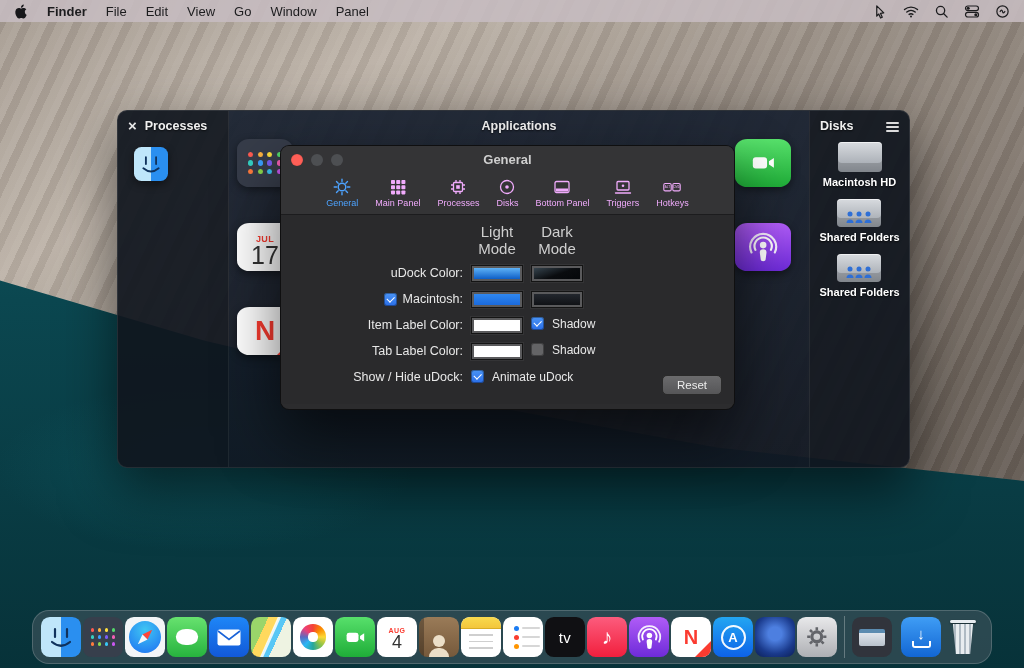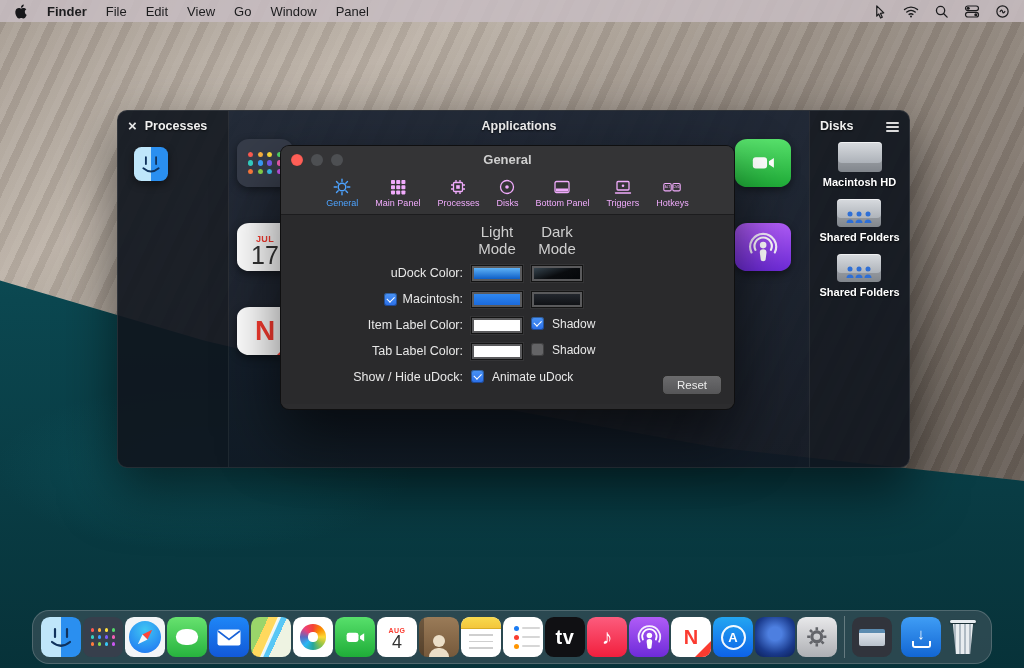--- a/index.html
+++ b/index.html
@@ -97,21 +97,21 @@
 .i-notes::before{content:"";width:100%;height:11px;background:linear-gradient(#f8da4e,#f3c63c);border-bottom:1px solid #d9ad26}
 .nl{width:24px;height:1.5px;background:#cfcfcf;margin-top:5px}
 
 .i-rem{background:#fff;flex-direction:column;align-items:flex-start;justify-content:center;gap:4px;padding-left:7px}
 .rr{display:flex;align-items:center;gap:3px}
 .rr i{width:5px;height:5px;border-radius:50%}
 .rr b{width:18px;height:2px;background:#d7d7d7;border-radius:1px}
 .rr:nth-child(1) i{background:#1c7cf2}.rr:nth-child(2) i{background:#fa3d2e}.rr:nth-child(3) i{background:#ff9500}
 
 .i-tv{background:#101013}
-.i-tv span{color:#fff;font-weight:700;font-size:20px;letter-spacing:.5px}
+.i-tv span{color:#fff;font-weight:400;font-size:15px;letter-spacing:.5px}
 
 .i-music{background:linear-gradient(180deg,#fc5c7d,#f21f3d)}
 .i-music::before{content:"\266A";color:#fff;font-size:21px;font-weight:700}
 
 .i-as{background:linear-gradient(180deg,#23a6f2,#0d62e8)}
 .as-ring{width:25px;height:25px;border:2px solid rgba(255,255,255,.95);border-radius:50%;display:flex;align-items:center;justify-content:center}
 .as-ring span{color:#fff;font-weight:700;font-size:13px}
 
 .i-blue{background:radial-gradient(circle at 50% 42%,#4d7fe0 0 22%,#1a3a8c 65%,#0c1f55)}
 

